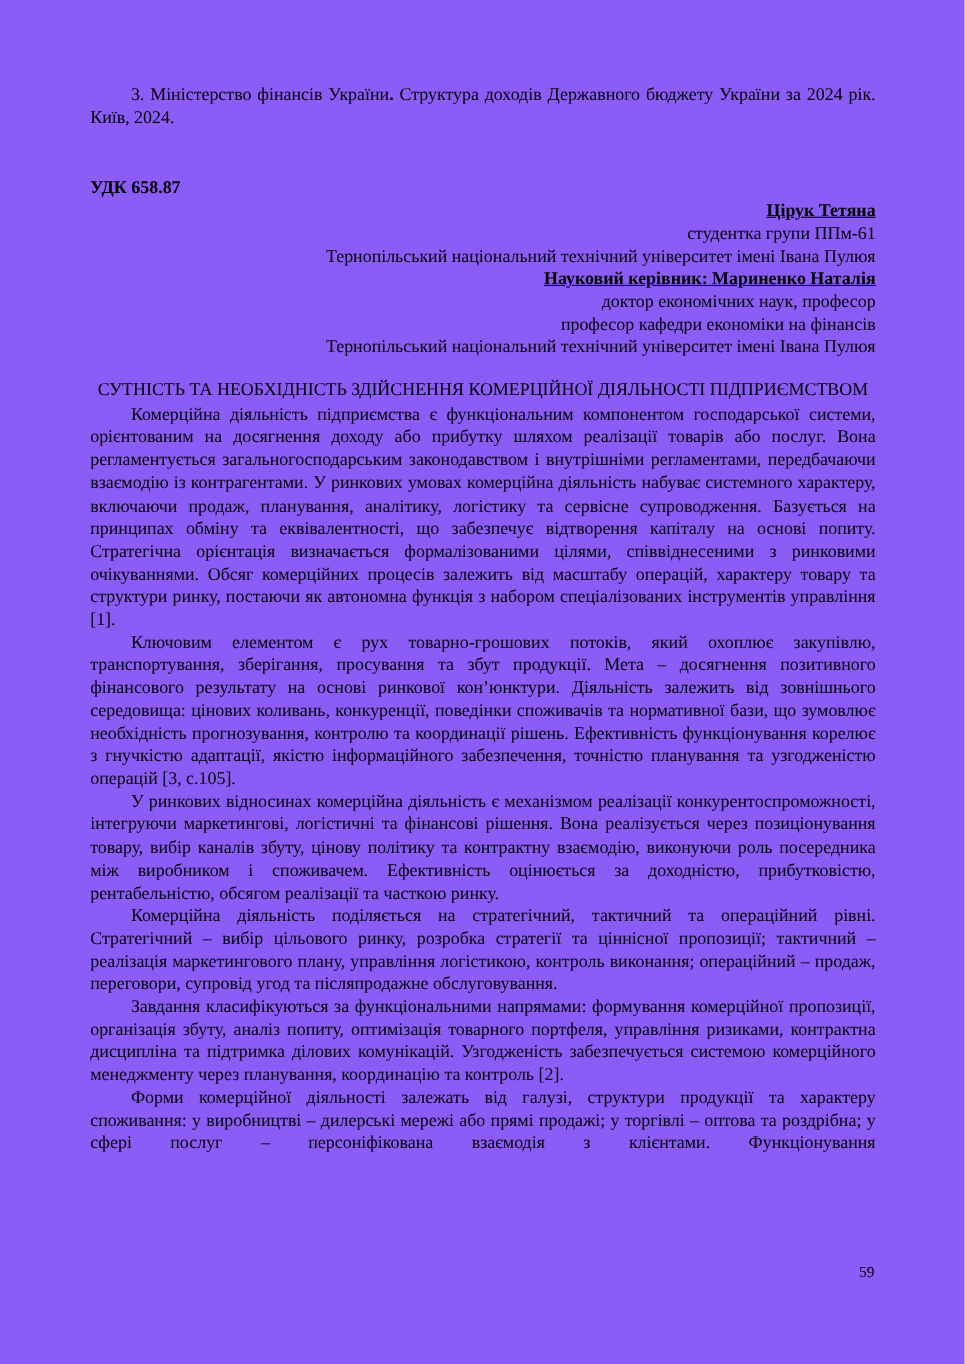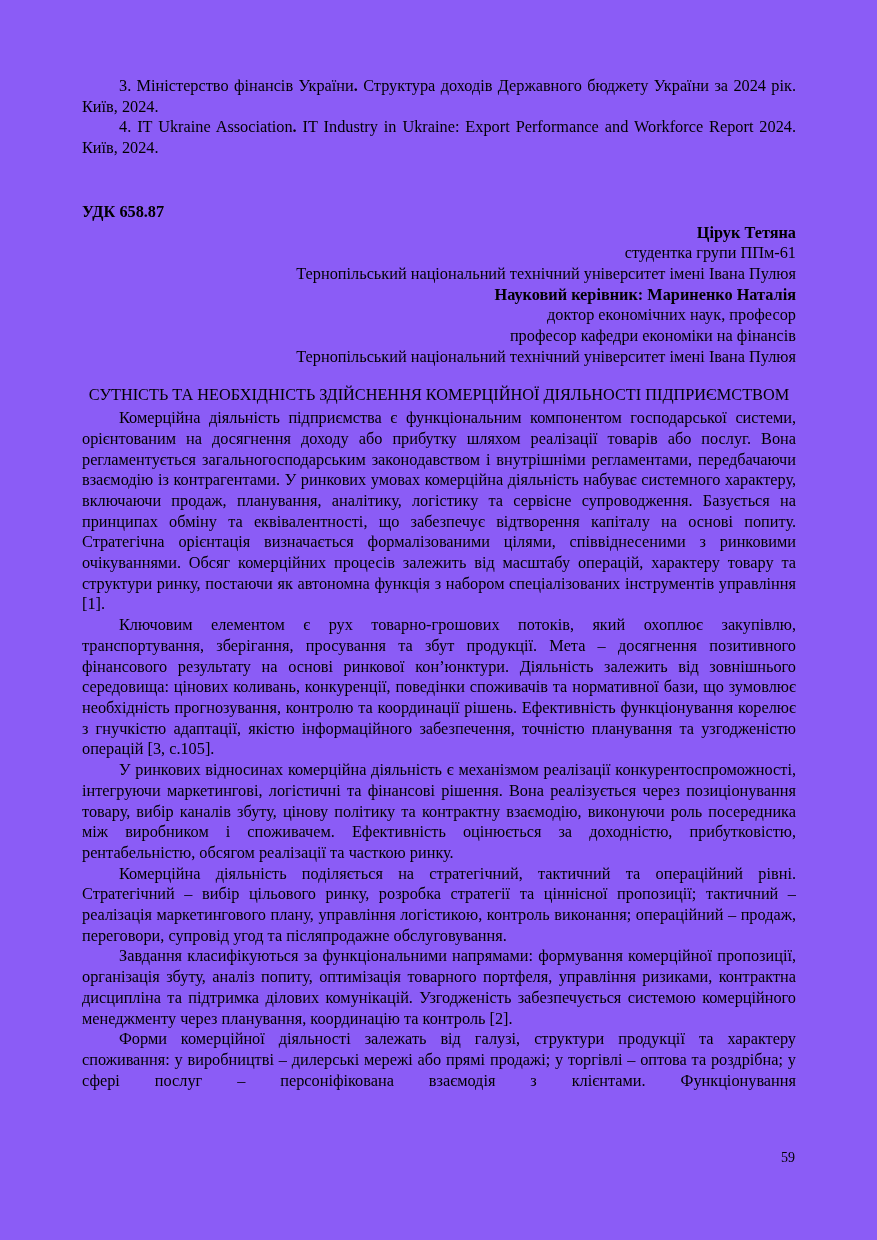--- a/index.html
+++ b/index.html
@@ -32,21 +32,21 @@
   .b { font-weight: bold; }
   .udc {
     margin-top: 43px;
     text-align: left;
     font-weight: bold;
   }
   .authors {
     text-align: right;
   }
   .authors .line { }
-  .bold-line { font-weight: bold; }
+  .bold-line { font-weight: bold; text-decoration: underline; }
   .title {
     margin-top: 18px;
     margin-bottom: 2px;
     font-weight: normal;
     text-align: center;
   }
   .para {
     text-align: justify;
     text-indent: 37px;
   }
@@ -64,21 +64,20 @@
   }
 </style>
 </head>
 <body>
 
 <div class="page">
   <div class="content">
 
     <div>
       <p class="ref"><span>3. Міністерство фінансів України</span><span class="b">.</span><span> Структура доходів Державного бюджету України за 2024 рік. Київ, 2024.</span></p>
-      <p class="ref"><span>4. IT Ukraine Association</span><span class="b">.</span><span> IT Industry in Ukraine: Export Performance and Workforce Report 2024. Київ, 2024.</span></p>
     </div>
 
     <p class="udc">УДК 658.87</p>
 
     <div class="authors">
       <div class="line bold-line">Цірук Тетяна</div>
       <div class="line">студентка групи ППм-61</div>
       <div class="line">Тернопільський національний технічний університет імені Івана Пулюя</div>
       <div class="line bold-line">Науковий керівник: Мариненко Наталія</div>
       <div class="line">доктор економічних наук, професор</div>

